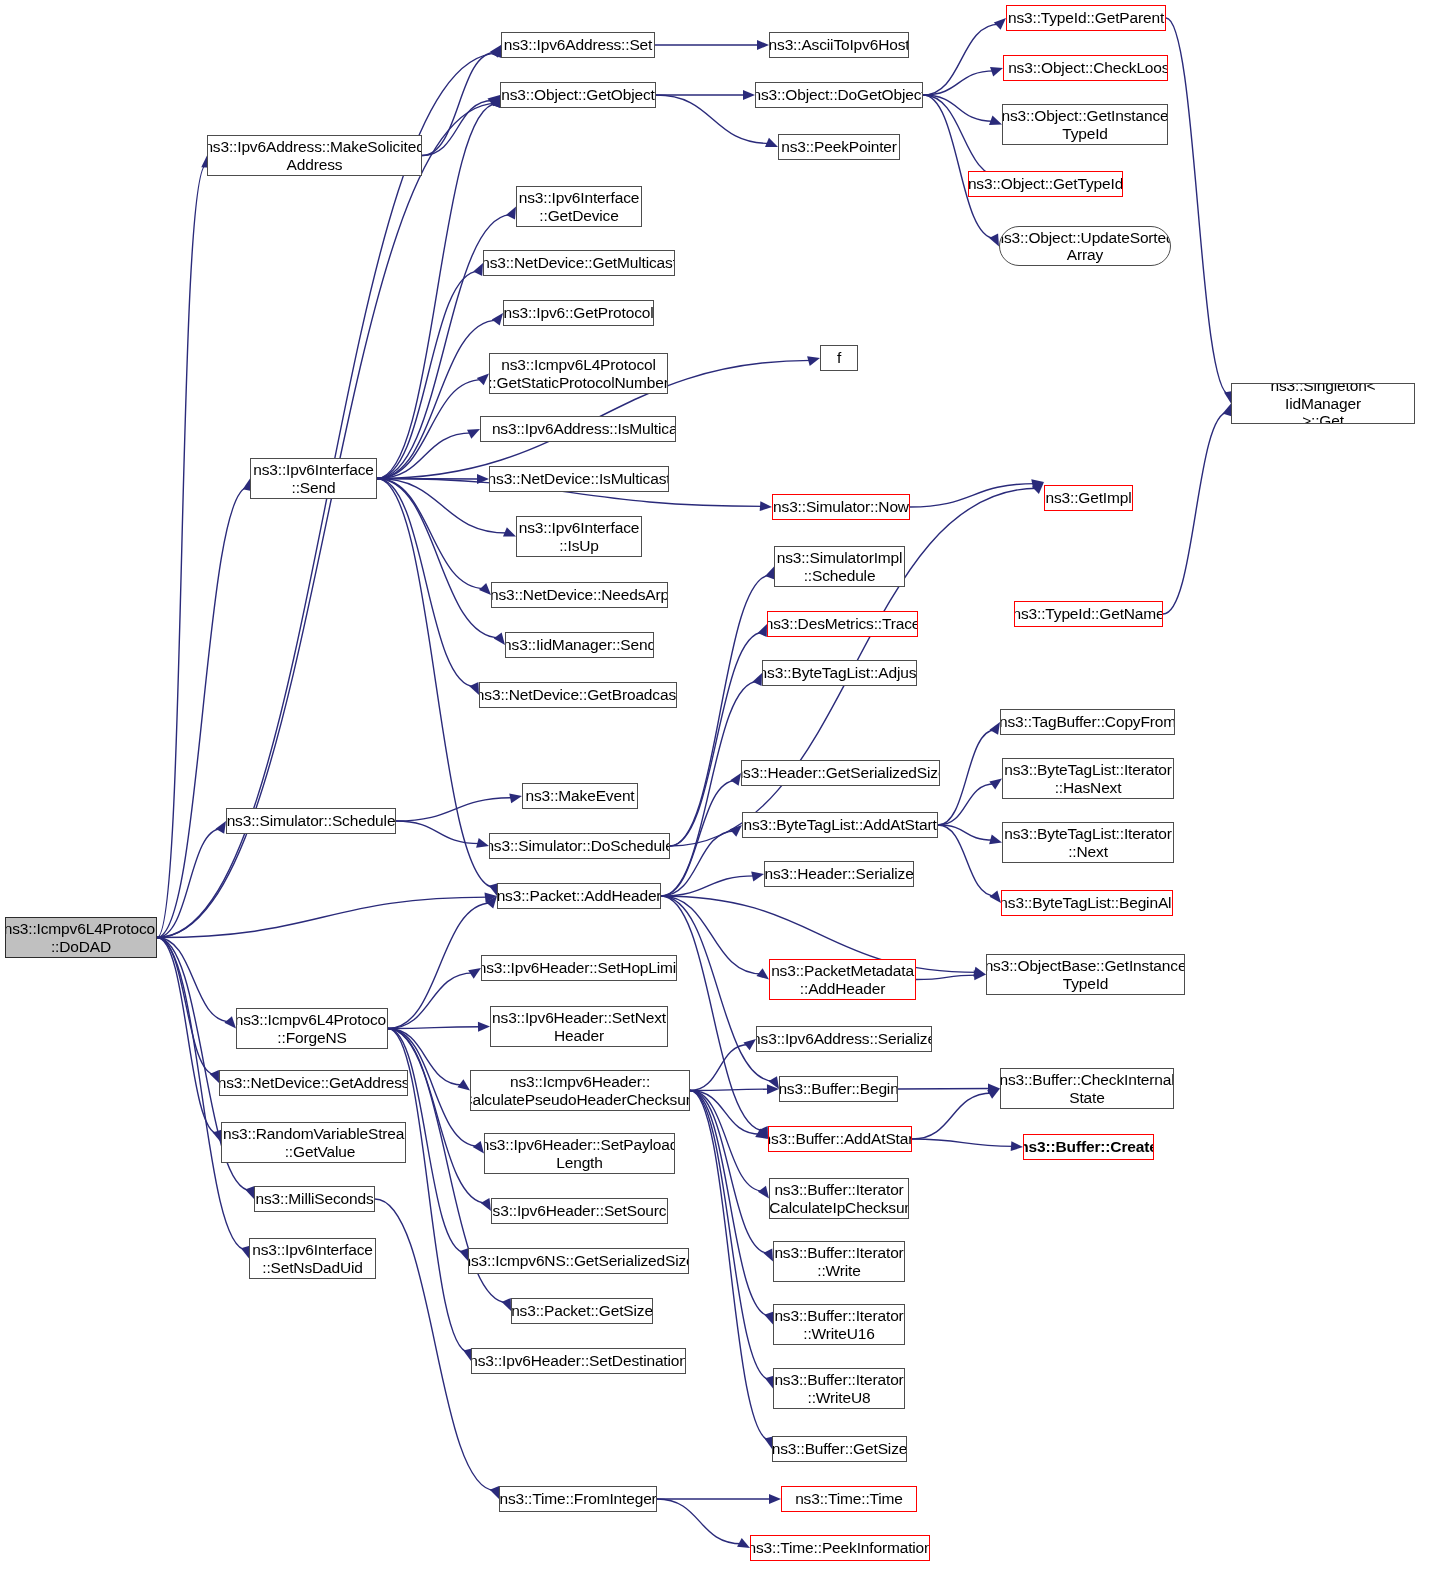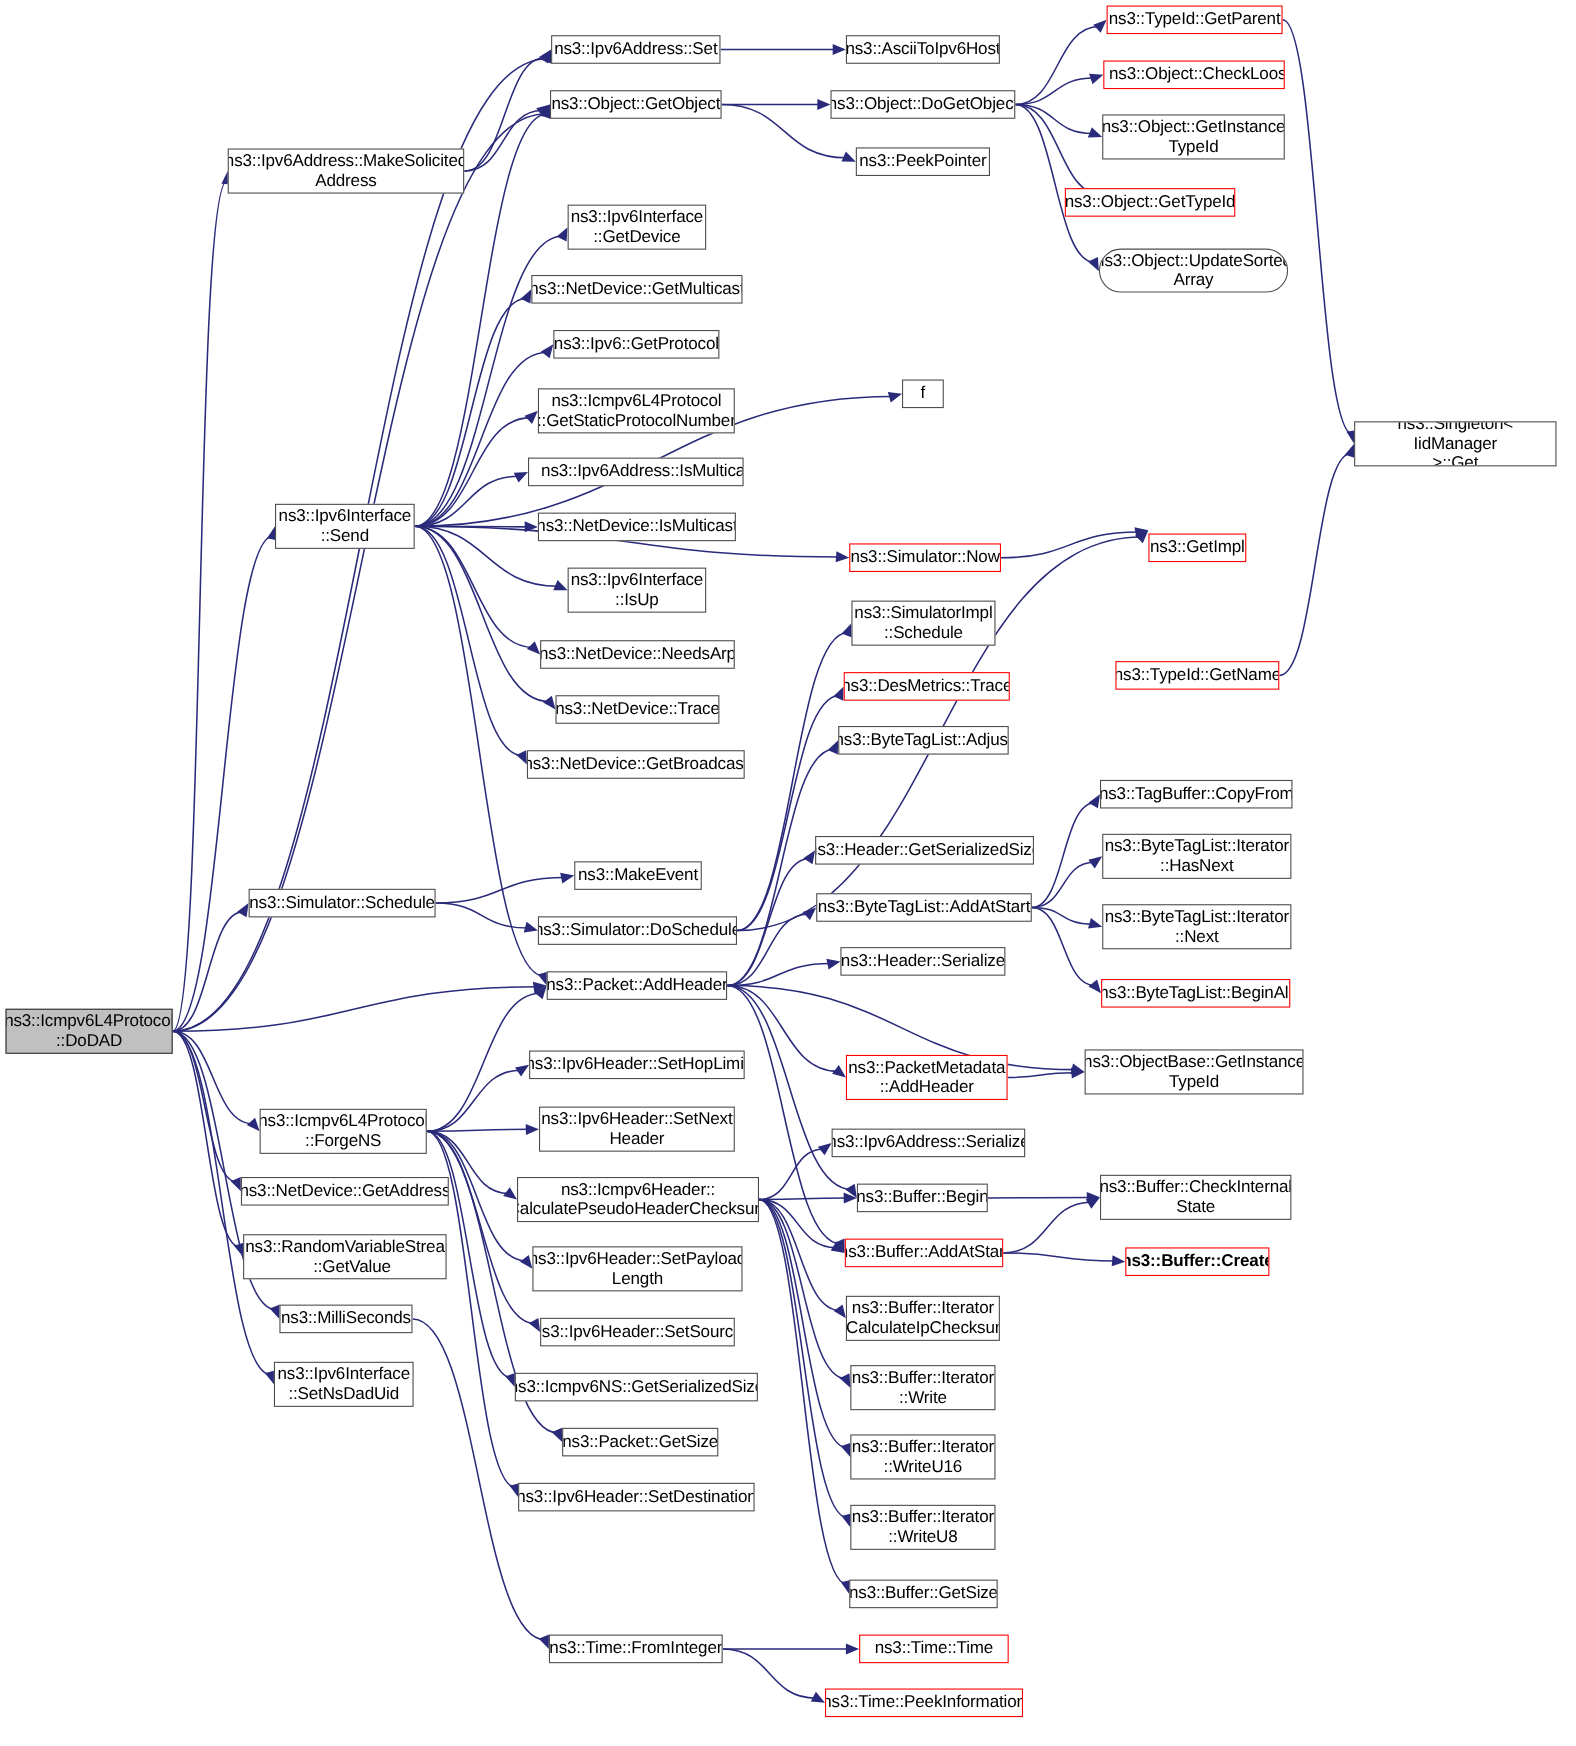--- a/index.html
+++ b/index.html
@@ -244,21 +244,21 @@
 ::GetDevice</div>
       <div class="node-box" style="left: 483px; top: 250px; width: 192px; height: 26px;">ns3::NetDevice::GetMulticast</div>
       <div class="node-box" style="left: 503px; top: 300px; width: 151px; height: 26px;">ns3::Ipv6::GetProtocol</div>
       <div class="node-box" style="left: 489px; top: 353px; width: 179px; height: 41px;">ns3::Icmpv6L4Protocol
 ::GetStaticProtocolNumber</div>
       <div class="node-box" style="left: 480px; top: 416px; width: 196px; height: 26px; padding-left: 28px;">ns3::Ipv6Address::IsMulticast</div>
       <div class="node-box" style="left: 489px; top: 466px; width: 180px; height: 26px;">ns3::NetDevice::IsMulticast</div>
       <div class="node-box" style="left: 516px; top: 516px; width: 126px; height: 41px;">ns3::Ipv6Interface
 ::IsUp</div>
       <div class="node-box" style="left: 491px; top: 582px; width: 177px; height: 26px;">ns3::NetDevice::NeedsArp</div>
-      <div class="node-box" style="left: 505px; top: 632px; width: 149px; height: 26px;">ns3::NetDevice::Trace</div>
+      <div class="node-box" style="left: 505px; top: 632px; width: 149px; height: 26px;">ns3::IidManager::Send</div>
       <div class="node-box" style="left: 479px; top: 682px; width: 198px; height: 26px;">ns3::NetDevice::GetBroadcast</div>
       <div class="node-box" style="left: 250px; top: 458px; width: 127px; height: 41px;">ns3::Ipv6Interface
 ::Send</div>
       <div class="node-box" style="left: 820px; top: 345px; width: 38px; height: 26px;">f</div>
       <div class="node-box red" style="left: 772px; top: 494px; width: 138px; height: 26px;">ns3::Simulator::Now</div>
       <div class="node-box red" style="left: 1044px; top: 469px; width: 89px; height: 26px; margin-top: 16px;">ns3::GetImpl</div>
       <div class="node-box" style="left: 774px; top: 546px; width: 131px; height: 41px;">ns3::SimulatorImpl
 ::Schedule</div>
       <div class="node-box red" style="left: 767px; top: 611px; width: 151px; height: 26px;">ns3::DesMetrics::Trace</div>
       <div class="node-box" style="left: 762px; top: 660px; width: 155px; height: 26px;">ns3::ByteTagList::Adjust</div>

